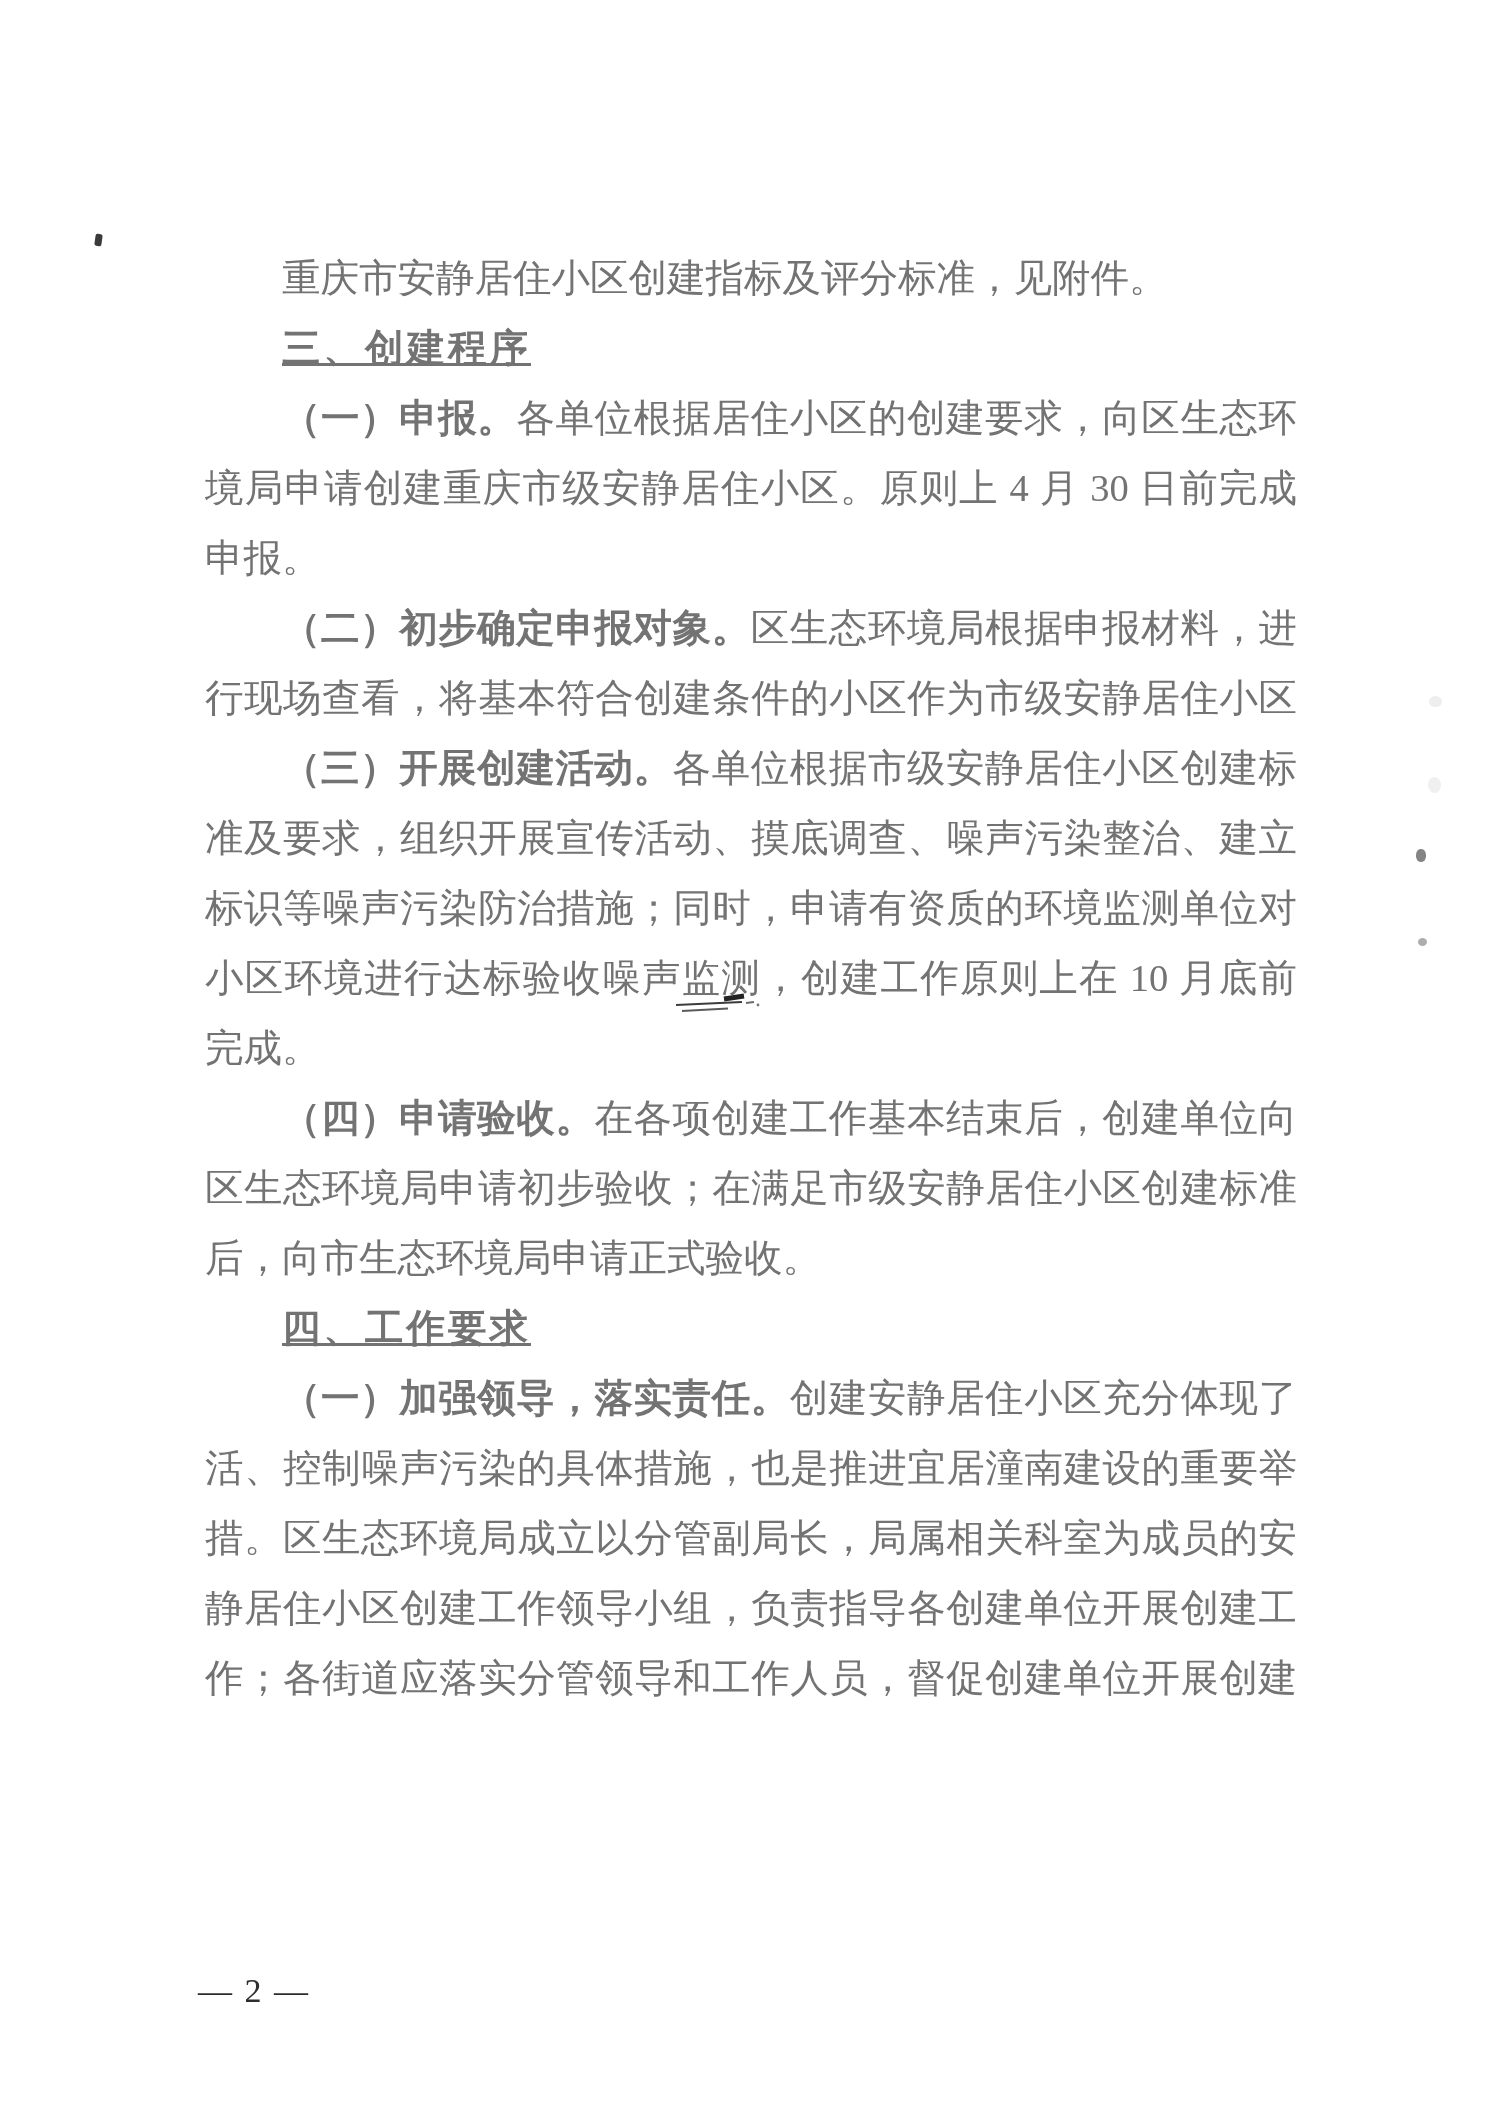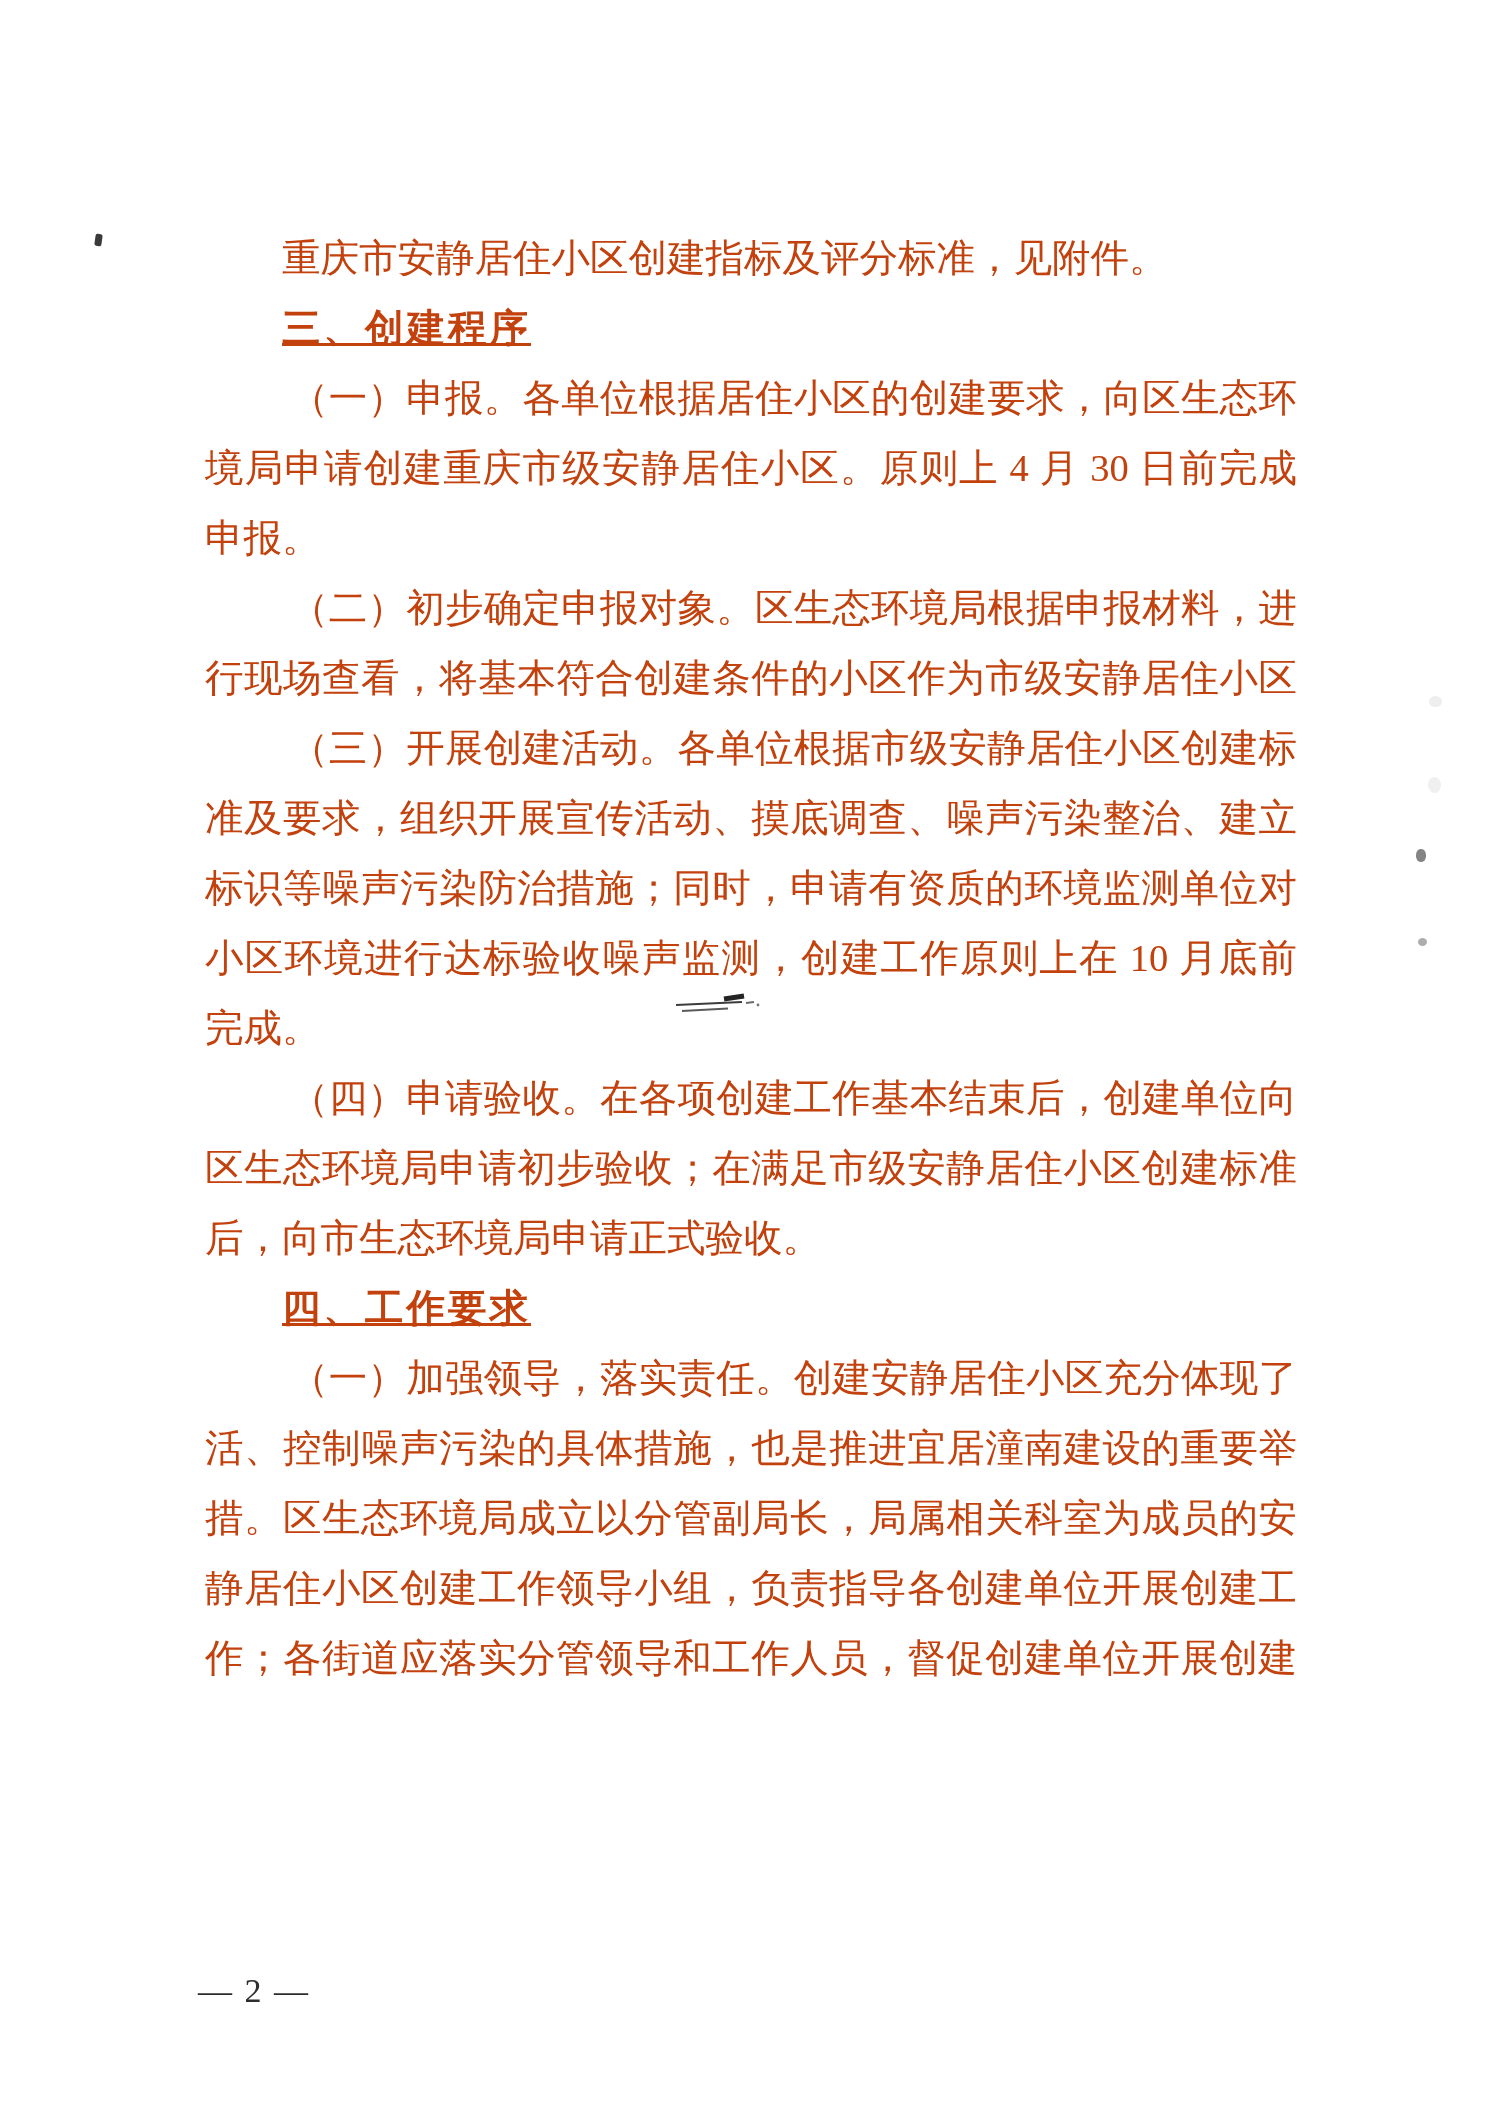--- a/index.html
+++ b/index.html
@@ -5,36 +5,36 @@
   html,body{margin:0;padding:0;background:#e8e8e8;}
   .page{
     position:relative;
     width:1487px;height:2102px;
     background:#ffffff;
     overflow:hidden;
     margin:0 auto;
   }
   .doc{
     position:absolute;
-    left:205px;top:223px;
+    left:205px;top:243px;
     width:1092px;
-    color:#c2410c;
+    color:#737373;
     font-family:"Liberation Serif","DejaVu Serif",serif;
     font-size:38.5px;
     line-height:70px;
   }
   .line{height:70px;white-space:nowrap;}
   .line.fill{
     text-align:justify;
     text-align-last:justify;
     white-space:normal;
   }
   .line.indent{padding-left:2em;}
   .seg-body{font-weight:normal;}
-  .seg-lead{font-weight:400;margin-left:8px;}
+  .seg-lead{font-weight:700;}
   .seg-heading{
     font-family:"Liberation Sans","DejaVu Sans",sans-serif;
     font-weight:bold;
     letter-spacing:3px;
     text-decoration:underline;
   }
   .page-num{
     position:absolute;
     left:198px;top:1972px;
     font-family:"Liberation Serif","DejaVu Serif",serif;

